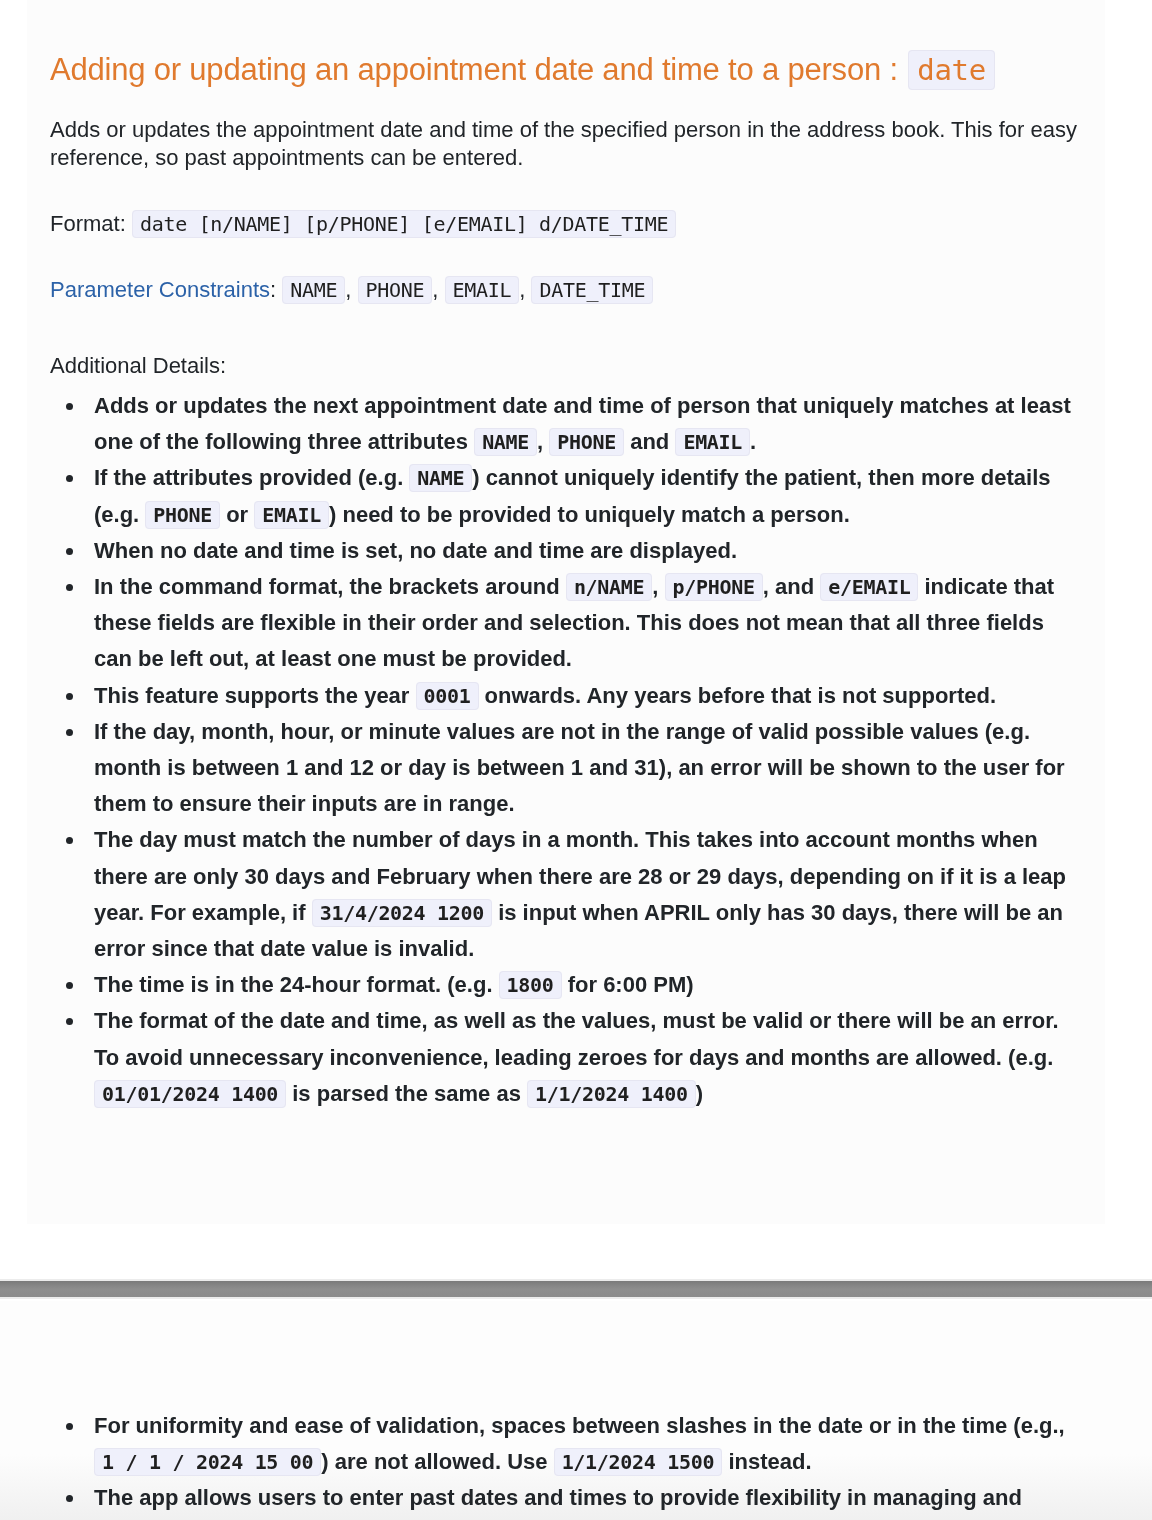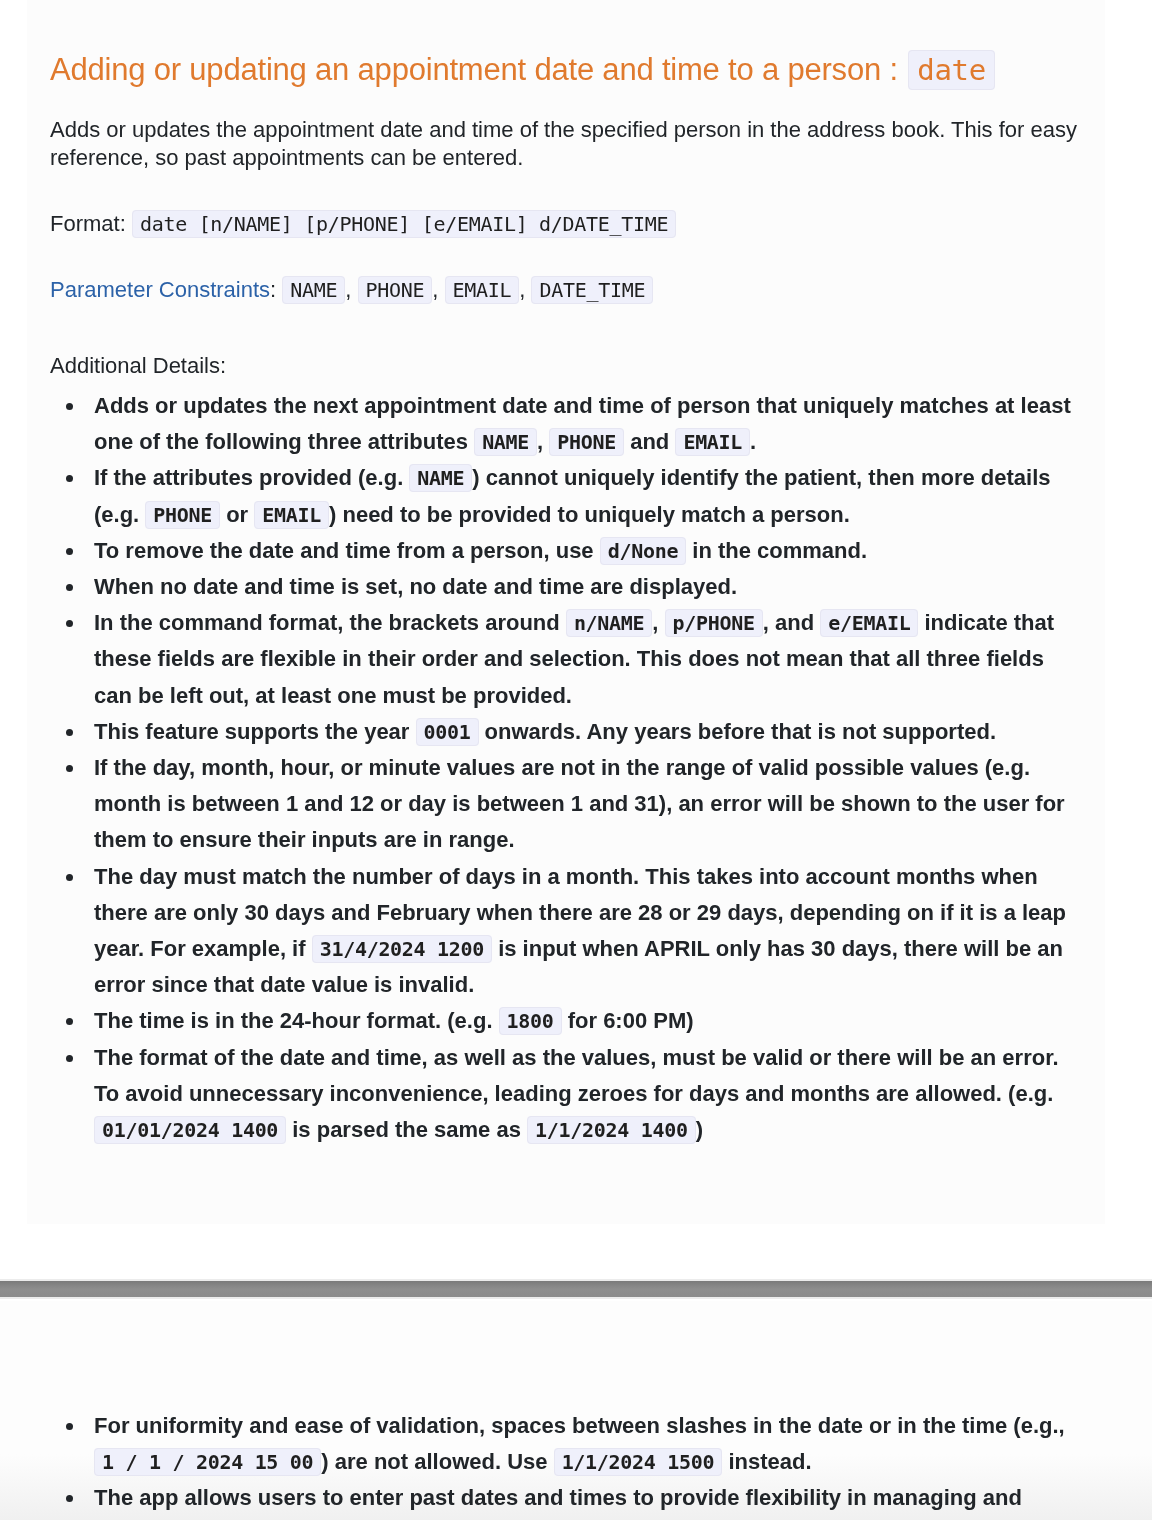--- a/index.html
+++ b/index.html
@@ -129,21 +129,20 @@
 
 <p class="content p format"><span>Format:</span> <code class="code">date [n/NAME] [p/PHONE] [e/EMAIL] d/DATE_TIME</code></p>
 
 <p class="content p constraints"><a class="link" href="#">Parameter Constraints</a><span>:</span> <code class="code">NAME</code>, <code class="code">PHONE</code>, <code class="code">EMAIL</code>, <code class="code">DATE_TIME</code></p>
 
 <p class="content p additional">Additional Details:</p>
 
 <ul class="bullets list1">
   <li><span class="bullet"></span><span>Adds or updates the next appointment date and time of person that uniquely matches at least one of the following three attributes </span><code class="code">NAME</code><span>, </span><code class="code">PHONE</code><span> and </span><code class="code">EMAIL</code><span>.</span></li>
   <li><span class="bullet"></span><span>If the attributes provided (e.g. </span><code class="code">NAME</code><span>) cannot uniquely identify the patient, then more details (e.g. </span><code class="code">PHONE</code><span> or </span><code class="code">EMAIL</code><span>) need to be provided to uniquely match a person.</span></li>
-  <li><span class="bullet"></span><span>To remove the date and time from a person, use </span><code class="code">d/None</code><span> in the command.</span></li>
   <li><span class="bullet"></span><span>When no date and time is set, no date and time are displayed.</span></li>
   <li><span class="bullet"></span><span>In the command format, the brackets around </span><code class="code">n/NAME</code><span>, </span><code class="code">p/PHONE</code><span>, and </span><code class="code">e/EMAIL</code><span> indicate that these fields are flexible in their order and selection. This does not mean that all three fields can be left out, at least one must be provided.</span></li>
   <li><span class="bullet"></span><span>This feature supports the year </span><code class="code">0001</code><span> onwards. Any years before that is not supported.</span></li>
   <li><span class="bullet"></span><span>If the day, month, hour, or minute values are not in the range of valid possible values (e.g. month is between 1 and 12 or day is between 1 and 31), an error will be shown to the user for them to ensure their inputs are in range.</span></li>
   <li><span class="bullet"></span><span>The day must match the number of days in a month. This takes into account months when there are only 30 days and February when there are 28 or 29 days, depending on if it is a leap year. For example, if </span><code class="code">31/4/2024 1200</code><span> is input when APRIL only has 30 days, there will be an error since that date value is invalid.</span></li>
   <li><span class="bullet"></span><span>The time is in the 24-hour format. (e.g. </span><code class="code">1800</code><span> for 6:00 PM)</span></li>
   <li><span class="bullet"></span><span>The format of the date and time, as well as the values, must be valid or there will be an error. To avoid unnecessary inconvenience, leading zeroes for days and months are allowed. (e.g. </span><code class="code">01/01/2024 1400</code><span> is parsed the same as </span><code class="code">1/1/2024 1400</code><span>)</span></li>
 </ul>
 
 <div class="sep-bar"></div>

